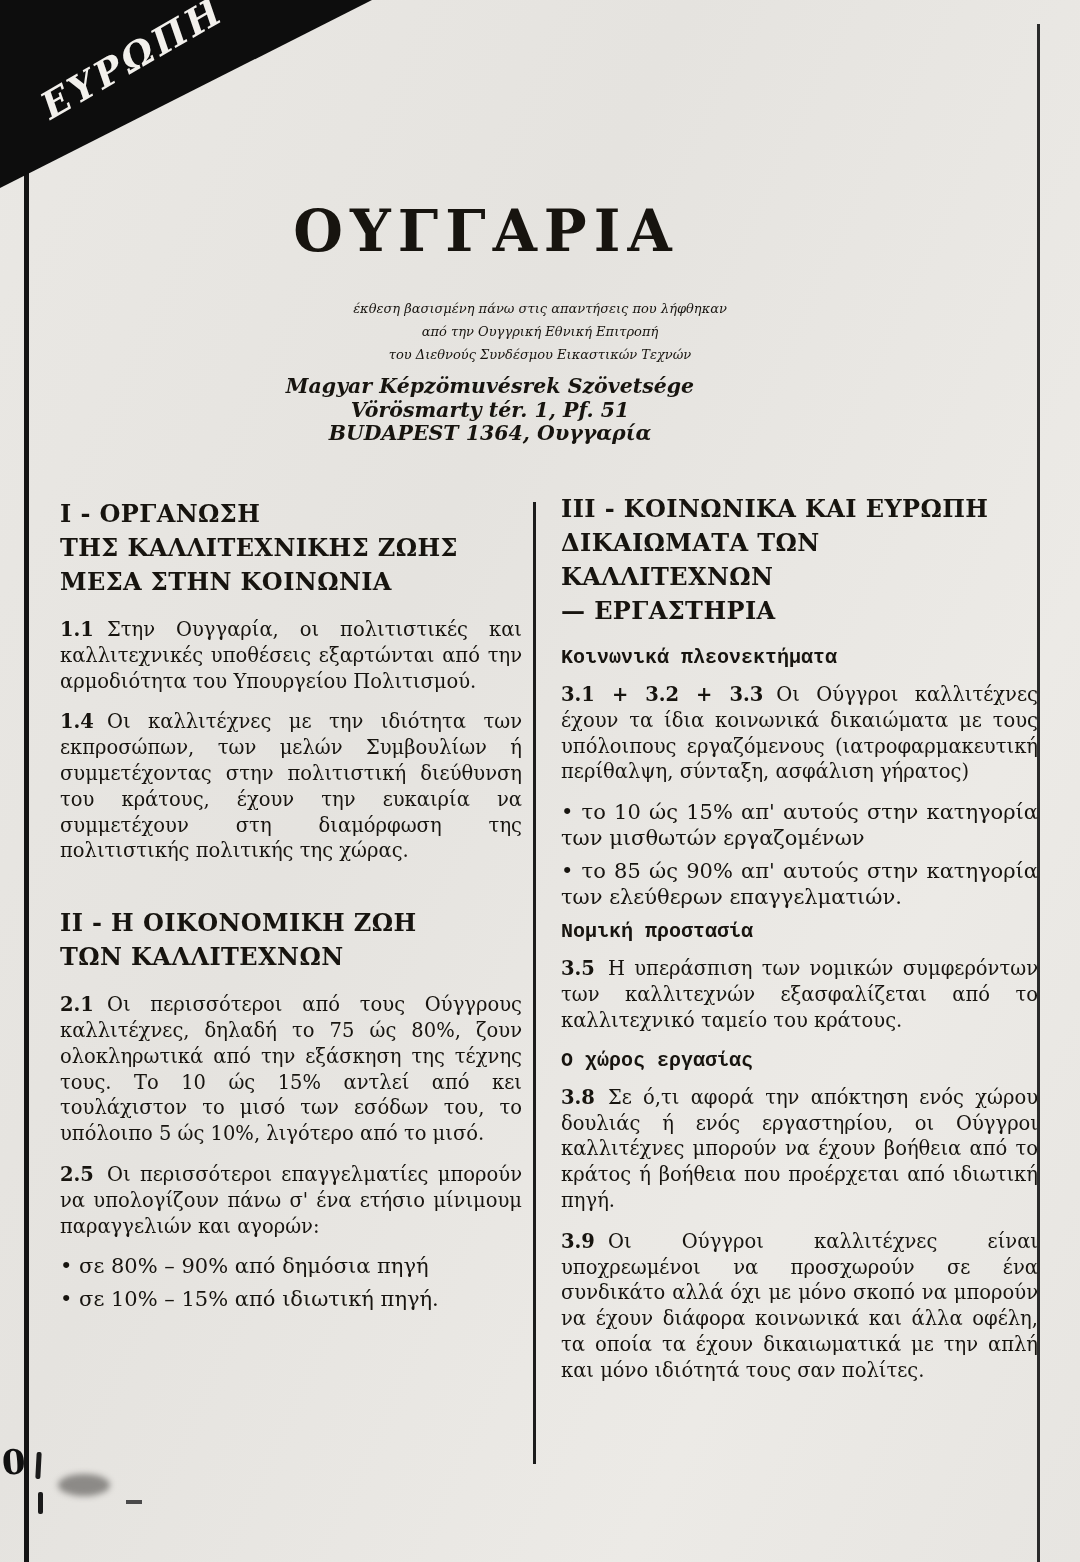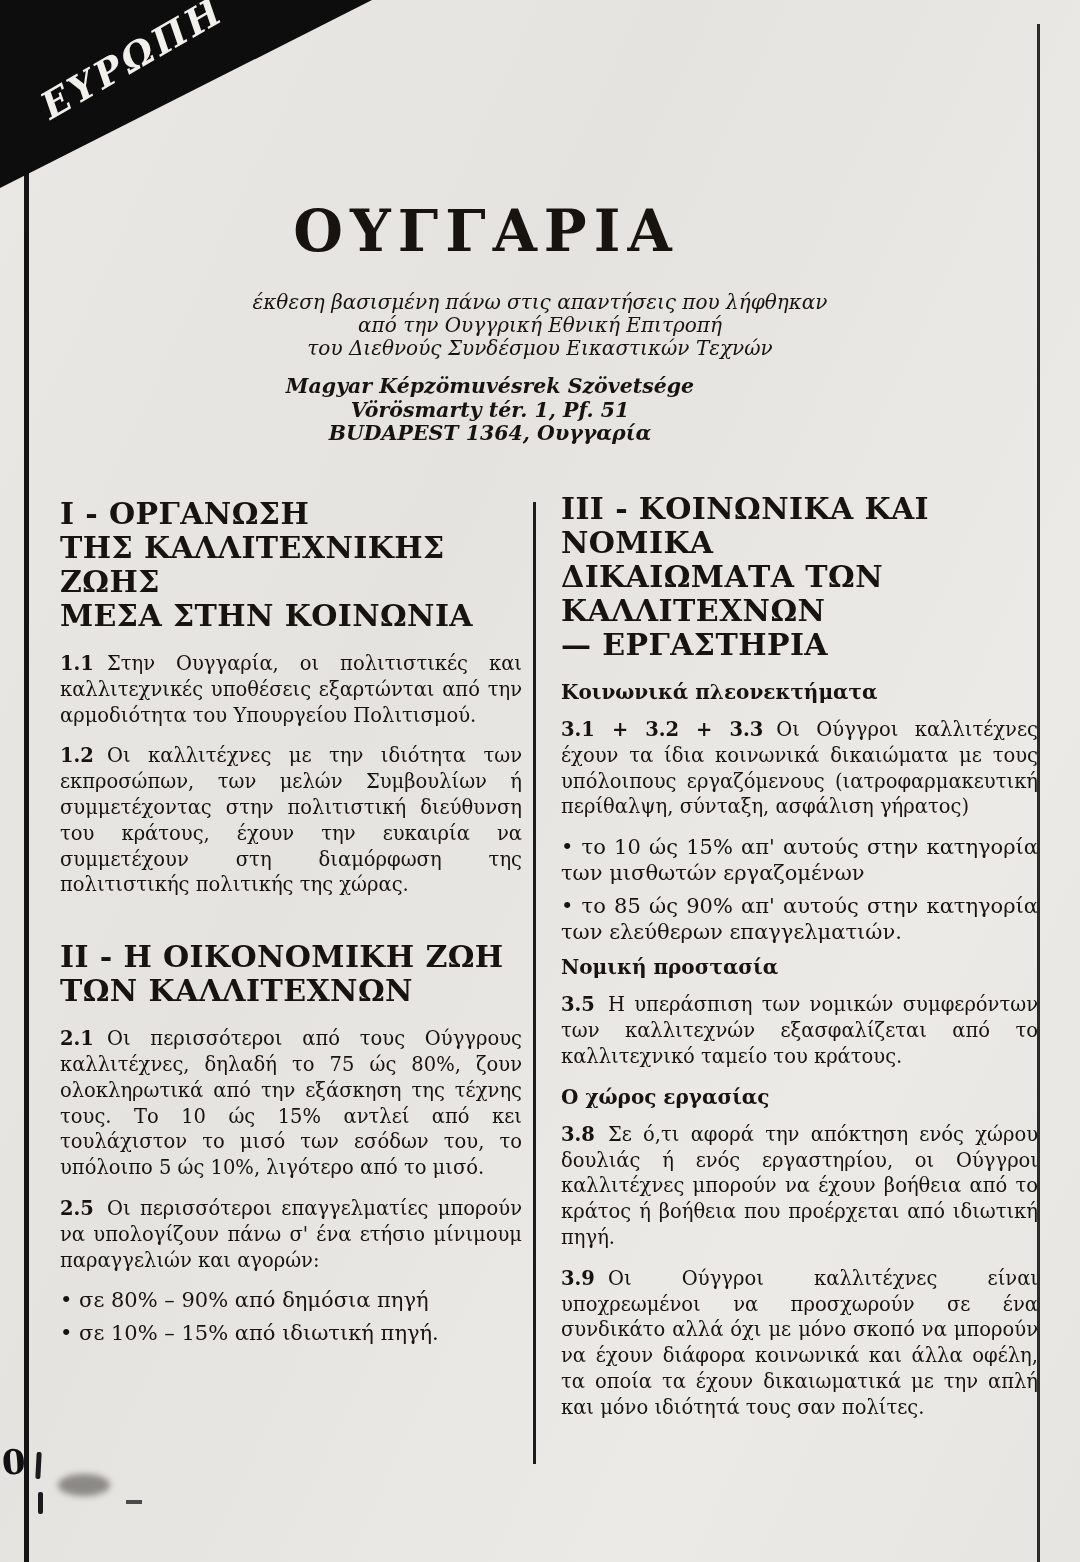--- a/index.html
+++ b/index.html
@@ -31,41 +31,41 @@
     color:#f2f0ec; font-size:37px; font-weight:bold; font-style:italic;
     letter-spacing:3px; text-align:center;
   }
 
   
   .title {
     position:absolute; top:201px; left:0; width:972px; text-align:center;
     font-size:57px; font-weight:bold; letter-spacing:7px; line-height:60px;
   }
   .subtitle {
-    position:absolute; top:291px; left:0; width:1080px; text-align:center;
-    font-style:italic; font-size:20px; line-height:23px; white-space:pre-line;
+    position:absolute; top:297px; left:0; width:1080px; text-align:center;
+    font-style:italic; font-size:13px; line-height:23px; white-space:pre-line;
   }
   .address {
     position:absolute; top:375px; left:0; width:980px; text-align:center;
     font-style:italic; font-weight:bold; font-size:20.5px; line-height:23.5px;
     white-space:pre-line;
   }
 
   
   .col-left  { position:absolute; left:60px;  top:497px; width:462px; }
   .col-right { position:absolute; left:561px; top:492px; width:477px; }
 
   .section-heading {
-    font-size:30px; font-weight:bold; line-height:34px; letter-spacing:0.4px;
+    font-size:24px; font-weight:bold; line-height:34px; letter-spacing:0.4px;
     white-space:pre-line; margin:0 0 18px 0;
   }
   .gap-top { margin-top:42px; }
   .para { font-size:19.5px; line-height:25.8px; text-align:justify; margin:0 0 15px 0; }
   .para .num { font-weight:bold; padding-right:13px; }
-  .subhead { font-size:20px; font-weight:bold; margin:6px 0 13px 0; }
+  .subhead { font-size:20px; font-weight:bold; margin:6px 0 13px 0;font-family:Liberation Mono, monospace; }
   .bullet { font-size:21px; line-height:25.8px; text-align:justify; margin:0 0 7px 0; }
   .bullets { margin:0 0 10px 0; }
 
   
   .mark-zero {
     position:absolute; left:2px; top:1442px; font-size:34px; font-weight:bold;
     color:#111; transform:rotate(-4deg);
   }
   .mark-tick1 { position:absolute; left:36px; top:1452px; width:5px; height:27px; background:#1b1b1b; border-radius:2px; transform:rotate(3deg); }
   .mark-tick2 { position:absolute; left:38px; top:1492px; width:5px; height:22px; background:#1b1b1b; border-radius:2px; }
@@ -95,37 +95,37 @@
   <div class="address">Magyar Képzömuvésrek Szövetsége
 Vörösmarty tér. 1, Pf. 51
 BUDAPEST 1364, Ουγγαρία</div>
 
   <div class="col-left">
     <div class="section-heading">I - ΟΡΓΑΝΩΣΗ
 ΤΗΣ ΚΑΛΛΙΤΕΧΝΙΚΗΣ ΖΩΗΣ
 ΜΕΣΑ ΣΤΗΝ ΚΟΙΝΩΝΙΑ</div>
 
     <p class="para"><span class="num">1.1</span><span>Στην Ουγγαρία, οι πολιτιστικές και καλλιτεχνικές υποθέσεις εξαρτώνται από την αρμοδιότητα του Υπουργείου Πολιτισμού.</span></p>
-    <p class="para"><span class="num">1.2</span><span>Οι καλλιτέχνες με την ιδιότητα των εκπροσώπων, των μελών Συμβουλίων ή συμμετέχοντας στην πολιτιστική διεύθυνση του κράτους, έχουν την ευκαιρία να συμμετέχουν στη διαμόρφωση της πολιτιστικής πολιτικής της χώρας.</span></p>
+    <p class="para"><span class="num">1.4</span><span>Οι καλλιτέχνες με την ιδιότητα των εκπροσώπων, των μελών Συμβουλίων ή συμμετέχοντας στην πολιτιστική διεύθυνση του κράτους, έχουν την ευκαιρία να συμμετέχουν στη διαμόρφωση της πολιτιστικής πολιτικής της χώρας.</span></p>
 
     <div class="section-heading gap-top">II - Η ΟΙΚΟΝΟΜΙΚΗ ΖΩΗ
 ΤΩΝ ΚΑΛΛΙΤΕΧΝΩΝ</div>
 
     <p class="para"><span class="num">2.1</span><span>Οι περισσότεροι από τους Ούγγρους καλλιτέχνες, δηλαδή το 75 ώς 80%, ζουν ολοκληρωτικά από την εξάσκηση της τέχνης τους. Το 10 ώς 15% αντλεί από κει τουλάχιστον το μισό των εσόδων του, το υπόλοιπο 5 ώς 10%, λιγότερο από το μισό.</span></p>
     <p class="para"><span class="num">2.5</span><span>Οι περισσότεροι επαγγελματίες μπορούν να υπολογίζουν πάνω σ' ένα ετήσιο μίνιμουμ παραγγελιών και αγορών:</span></p>
 
     <div class="bullets">
       <p class="bullet">• σε 80% – 90% από δημόσια πηγή</p>
       <p class="bullet">• σε 10% – 15% από ιδιωτική πηγή.</p>
     </div>
 
   </div>
 
   <div class="col-right">
-    <div class="section-heading">III - ΚΟΙΝΩΝΙΚΑ ΚΑΙ ΝΟΜΙΚΑ
+    <div class="section-heading">III - ΚΟΙΝΩΝΙΚΑ ΚΑΙ ΕΥΡΩΠΗ
 ΔΙΚΑΙΩΜΑΤΑ ΤΩΝ ΚΑΛΛΙΤΕΧΝΩΝ
 — ΕΡΓΑΣΤΗΡΙΑ</div>
 
     <div class="subhead">Κοινωνικά πλεονεκτήματα</div>
     <p class="para"><span class="num">3.1 + 3.2 + 3.3</span><span>Οι Ούγγροι καλλιτέχνες έχουν τα ίδια κοινωνικά δικαιώματα με τους υπόλοιπους εργαζόμενους (ιατροφαρμακευτική περίθαλψη, σύνταξη, ασφάλιση γήρατος)</span></p>
 
     <div class="bullets">
       <p class="bullet">• το 10 ώς 15% απ' αυτούς στην κατηγορία των μισθωτών εργαζομένων</p>
       <p class="bullet">• το 85 ώς 90% απ' αυτούς στην κατηγορία των ελεύθερων επαγγελματιών.</p>
     </div>

